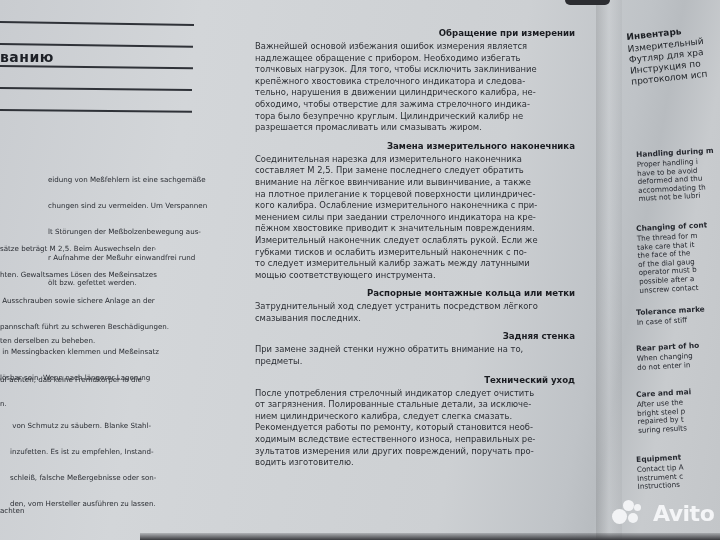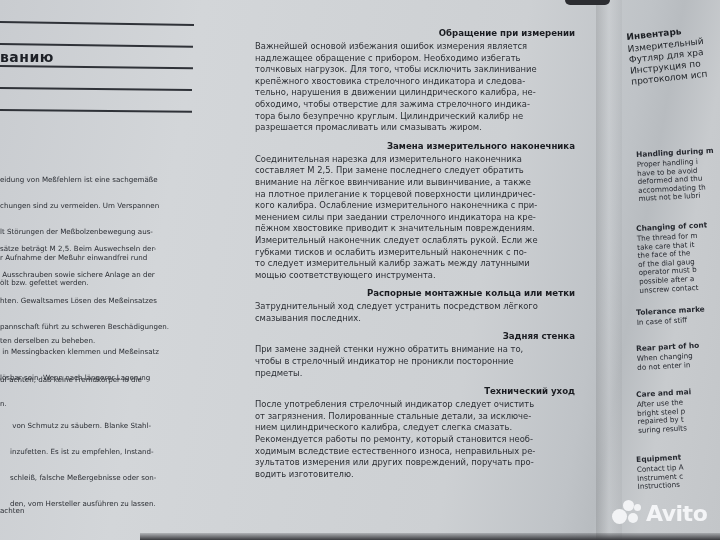--- a/index.html
+++ b/index.html
@@ -26,51 +26,51 @@
     .sec-body .l { display: block; white-space: nowrap; }
     
     .fold { position: absolute; left: 596px; top: 0; width: 26px; height: 540px; background: linear-gradient(90deg, rgba(0,0,0,0.10), rgba(255,255,255,0.10), rgba(0,0,0,0.04)); }
     .right-page { position: absolute; left: 612px; top: 0; width: 108px; height: 540px; overflow: hidden; }
     .ru-inv { position: absolute; left: 14px; top: 32px; transform: rotate(-6deg); transform-origin: left top; color: #1c1f24; }
     .ru-inv .t { font-size: 9px; font-weight: bold; margin-bottom: 2px; }
     .ru-inv .l { font-size: 9px; line-height: 11px; white-space: nowrap; display: block; }
     .en-sec { position: absolute; left: 24px; transform: rotate(-3deg); transform-origin: left top; color: #262930; white-space: nowrap; }
     .en-sec .t { font-size: 7.4px; font-weight: bold; margin-bottom: 2px; }
     .en-sec .l { font-size: 7.2px; line-height: 8.6px; display: block; }
-    .avito { position: absolute; left: 612px; top: 500px; display: flex; align-items: center; gap: 4px; text-align: right; }
+    .avito { position: absolute; left: 612px; top: 500px; display: flex; align-items: center; gap: 11px; text-align: right; }
     .avito-dots { position: relative; width: 30px; height: 26px; }
     .avito-dots span { position: absolute; border-radius: 50%; background: #f2f3f5; }
     .avito-text { font-size: 22px; font-weight: bold; color: #f4f5f7; letter-spacing: -0.5px; }
     .bottom-shadow { position: absolute; left: 140px; bottom: 0; width: 580px; height: 7px; background: linear-gradient(180deg, rgba(50,50,55,0.2), #3a3b3f); }
     .top-shadow { position: absolute; left: 565px; top: 0; width: 45px; height: 5px; background: #2c2d31; border-radius: 0 0 20px 20px; }
   </style>
 </head>
 <body>
 
 <div class="sheet">
 
   <div class="left-page">
     <div class="rule" style="top:21px;width:194px;transform:rotate(0.9deg);"></div>
     <div class="rule" style="top:43px;width:193px;transform:rotate(0.8deg);"></div>
     <div class="left-heading">ванию</div>
     <div class="rule" style="top:65px;width:193px;transform:rotate(0.7deg);"></div>
     <div class="rule" style="top:87px;width:192px;transform:rotate(0.6deg);"></div>
     <div class="rule" style="top:109px;width:192px;transform:rotate(0.5deg);"></div>
 
-    <div class="left-block" style="top:159px;">
+    <div class="left-block" style="top:159px;padding-left:48px;">
       <span class="l">eidung von Meßfehlern ist eine sachgemäße</span>
       <span class="l">chungen sind zu vermeiden. Um Verspannen</span>
       <span class="l">lt Störungen der Meßbolzenbewegung aus-</span>
       <span class="l">r Aufnahme der Meßuhr einwandfrei rund</span>
       <span class="l">ölt bzw. gefettet werden.</span>
     </div>
     <div class="left-block" style="top:228px;">
       <span class="l">sätze beträgt M 2,5. Beim Auswechseln der-</span>
+      <span class="l">hten. Gewaltsames Lösen des Meßeinsatzes</span>
       <span class="l"> Ausschrauben sowie sichere Anlage an der</span>
-      <span class="l">hten. Gewaltsames Lösen des Meßeinsatzes</span>
       <span class="l">pannschaft führt zu schweren Beschädigungen.</span>
       <span class="l"> in Messingbacken klemmen und Meßeinsatz</span>
       <span class="l">lösbar sein. Wenn nach längerer Lagerung</span>
       <span class="l">n.</span>
     </div>
     <div class="left-block" style="top:320px;">
       <span class="l">ten derselben zu beheben.</span>
     </div>
     <div class="left-block" style="top:359px;">
       <span class="l">uf achten, daß keine Fremdkörper in die</span>
@@ -120,21 +120,20 @@
       <div class="sec-title">Распорные монтажные кольца или метки</div>
       <div class="sec-body">
         <span class="l">Затруднительный ход следует устранить посредством лёгкого</span>
         <span class="l">смазывания последних.</span>
       </div>
     </div>
     <div class="section">
       <div class="sec-title">Задняя стенка</div>
       <div class="sec-body">
         <span class="l">При замене задней стенки нужно обратить внимание на то,</span>
-        <span class="l">чтобы в стрелочный индикатор не проникли посторонние</span>
         <span class="l">предметы.</span>
       </div>
     </div>
     <div class="section">
       <div class="sec-title">Технический уход</div>
       <div class="sec-body">
         <span class="l">После употребления стрелочный индикатор следует очистить</span>
         <span class="l">от загрязнения. Полированные стальные детали, за исключе-</span>
         <span class="l">нием цилиндрического калибра, следует слегка смазать.</span>
         <span class="l">Рекомендуется работы по ремонту, который становится необ-</span>

